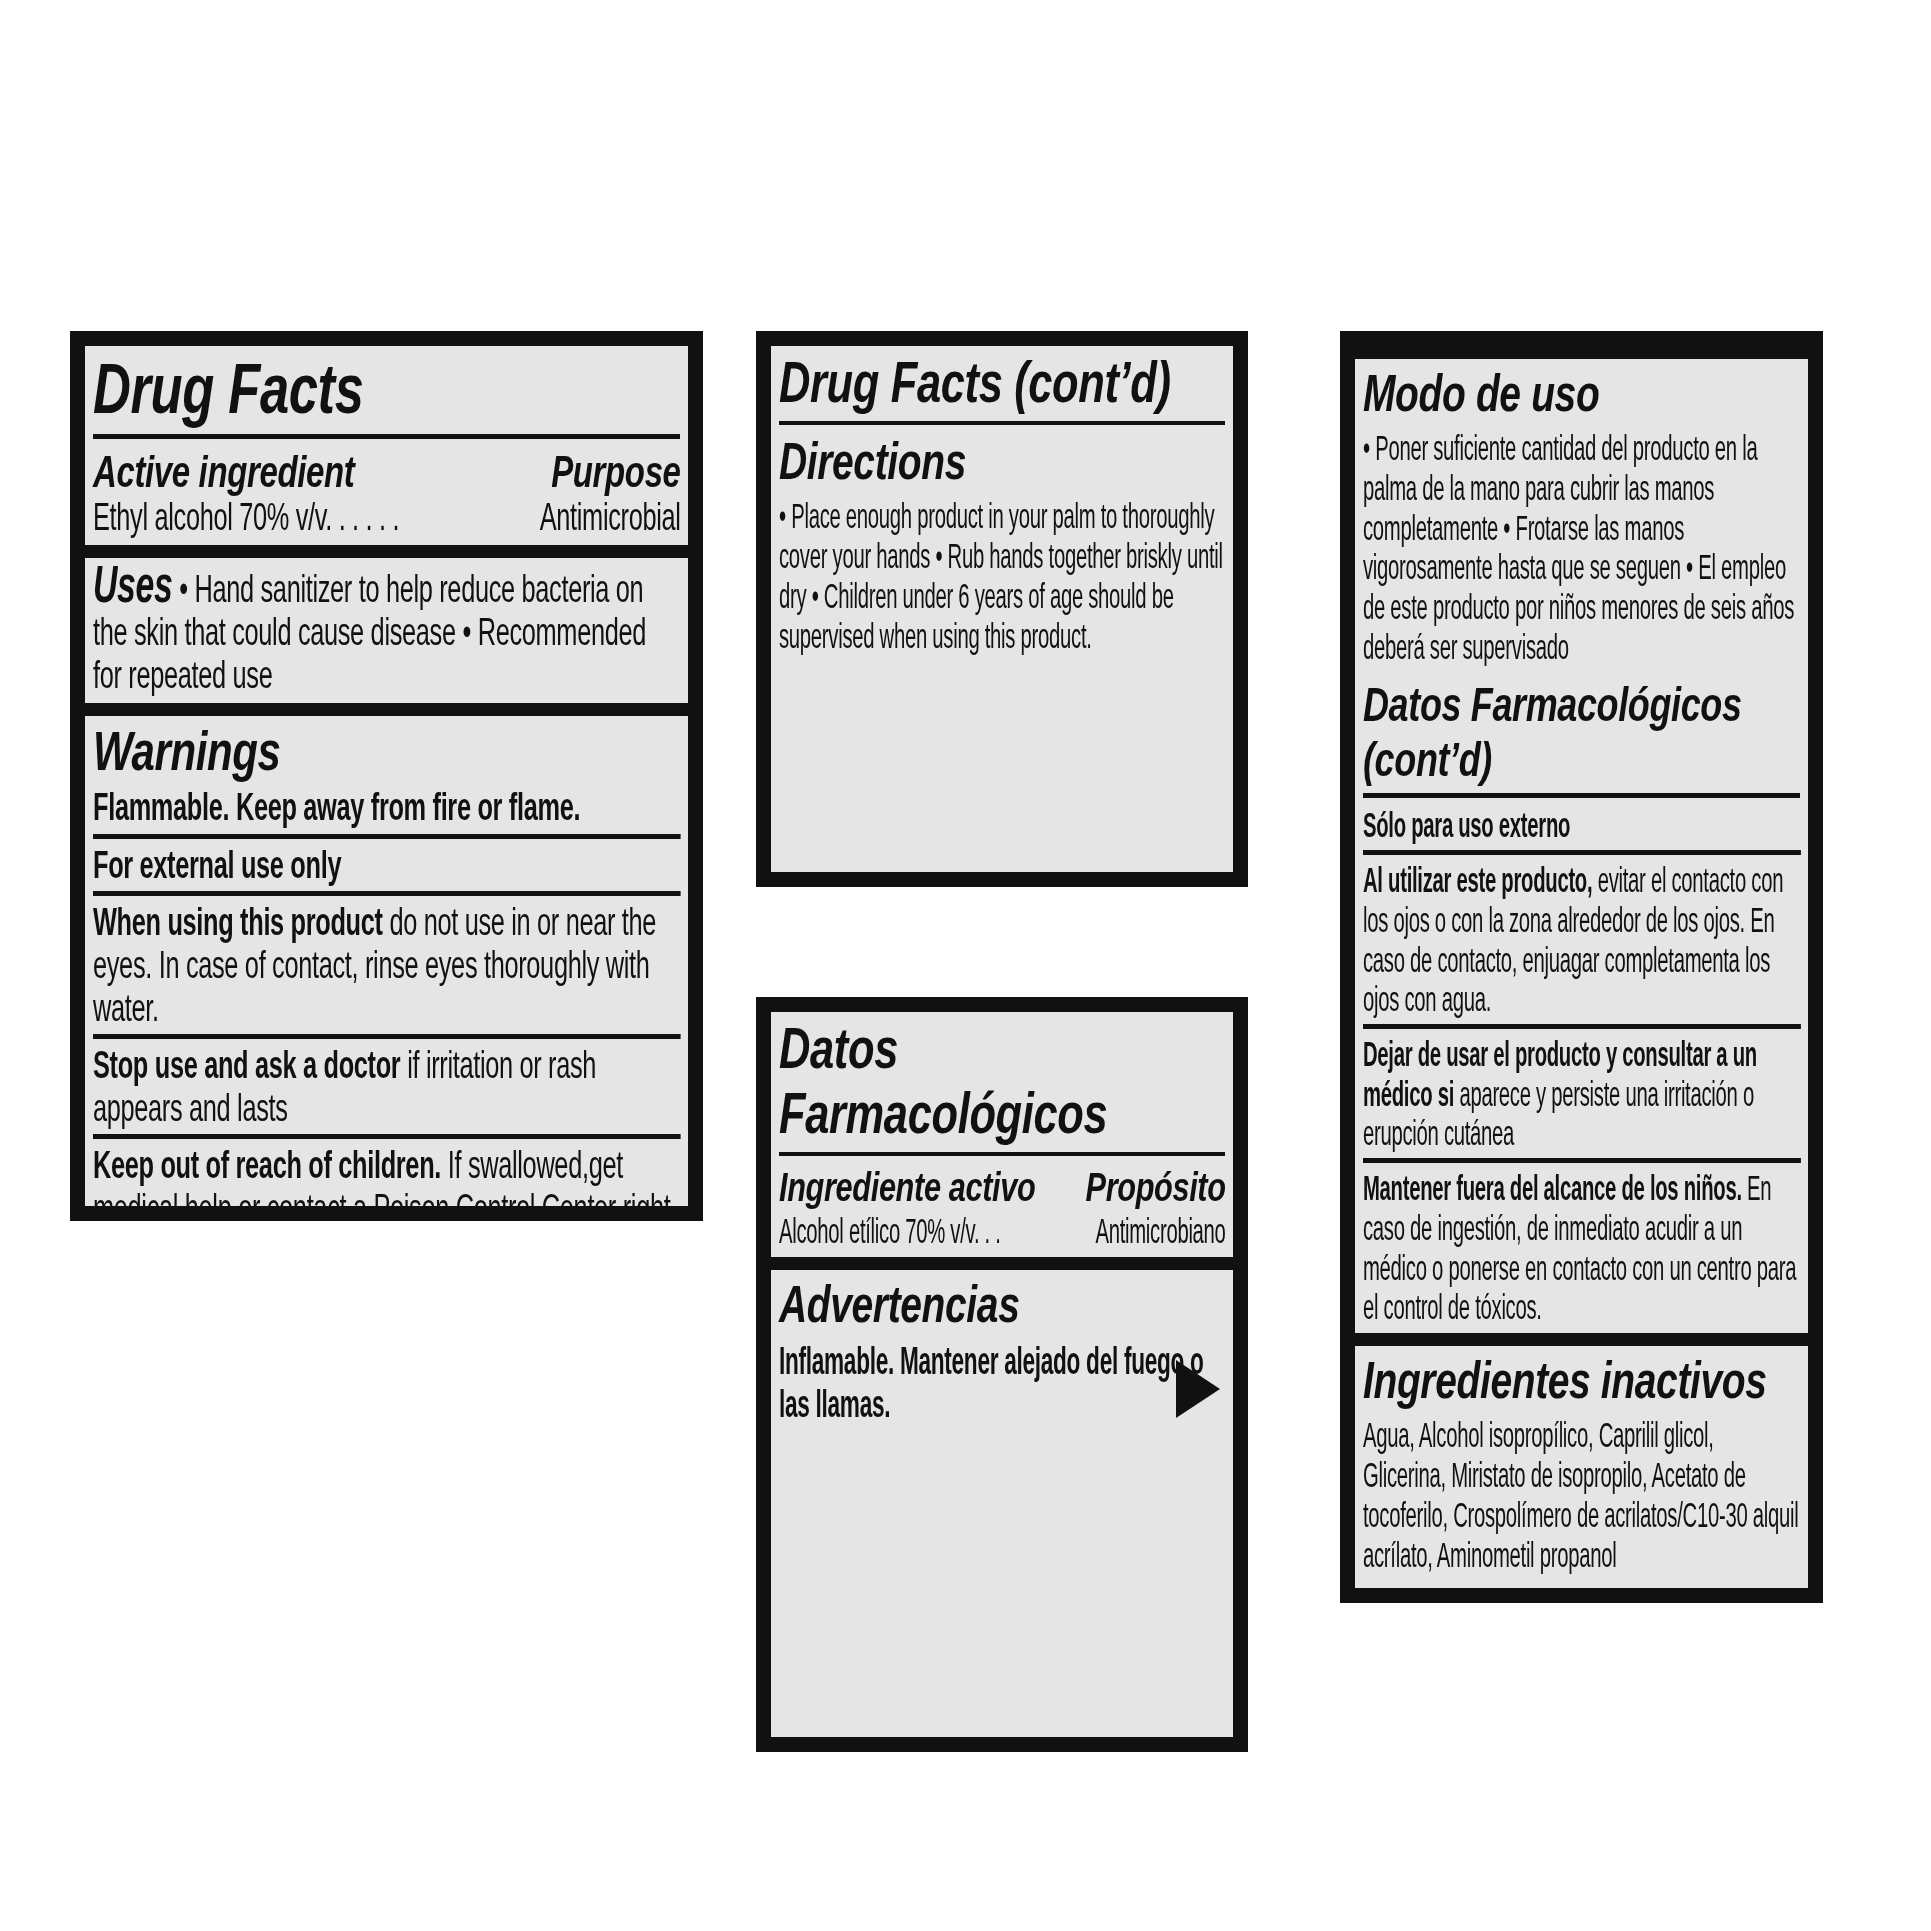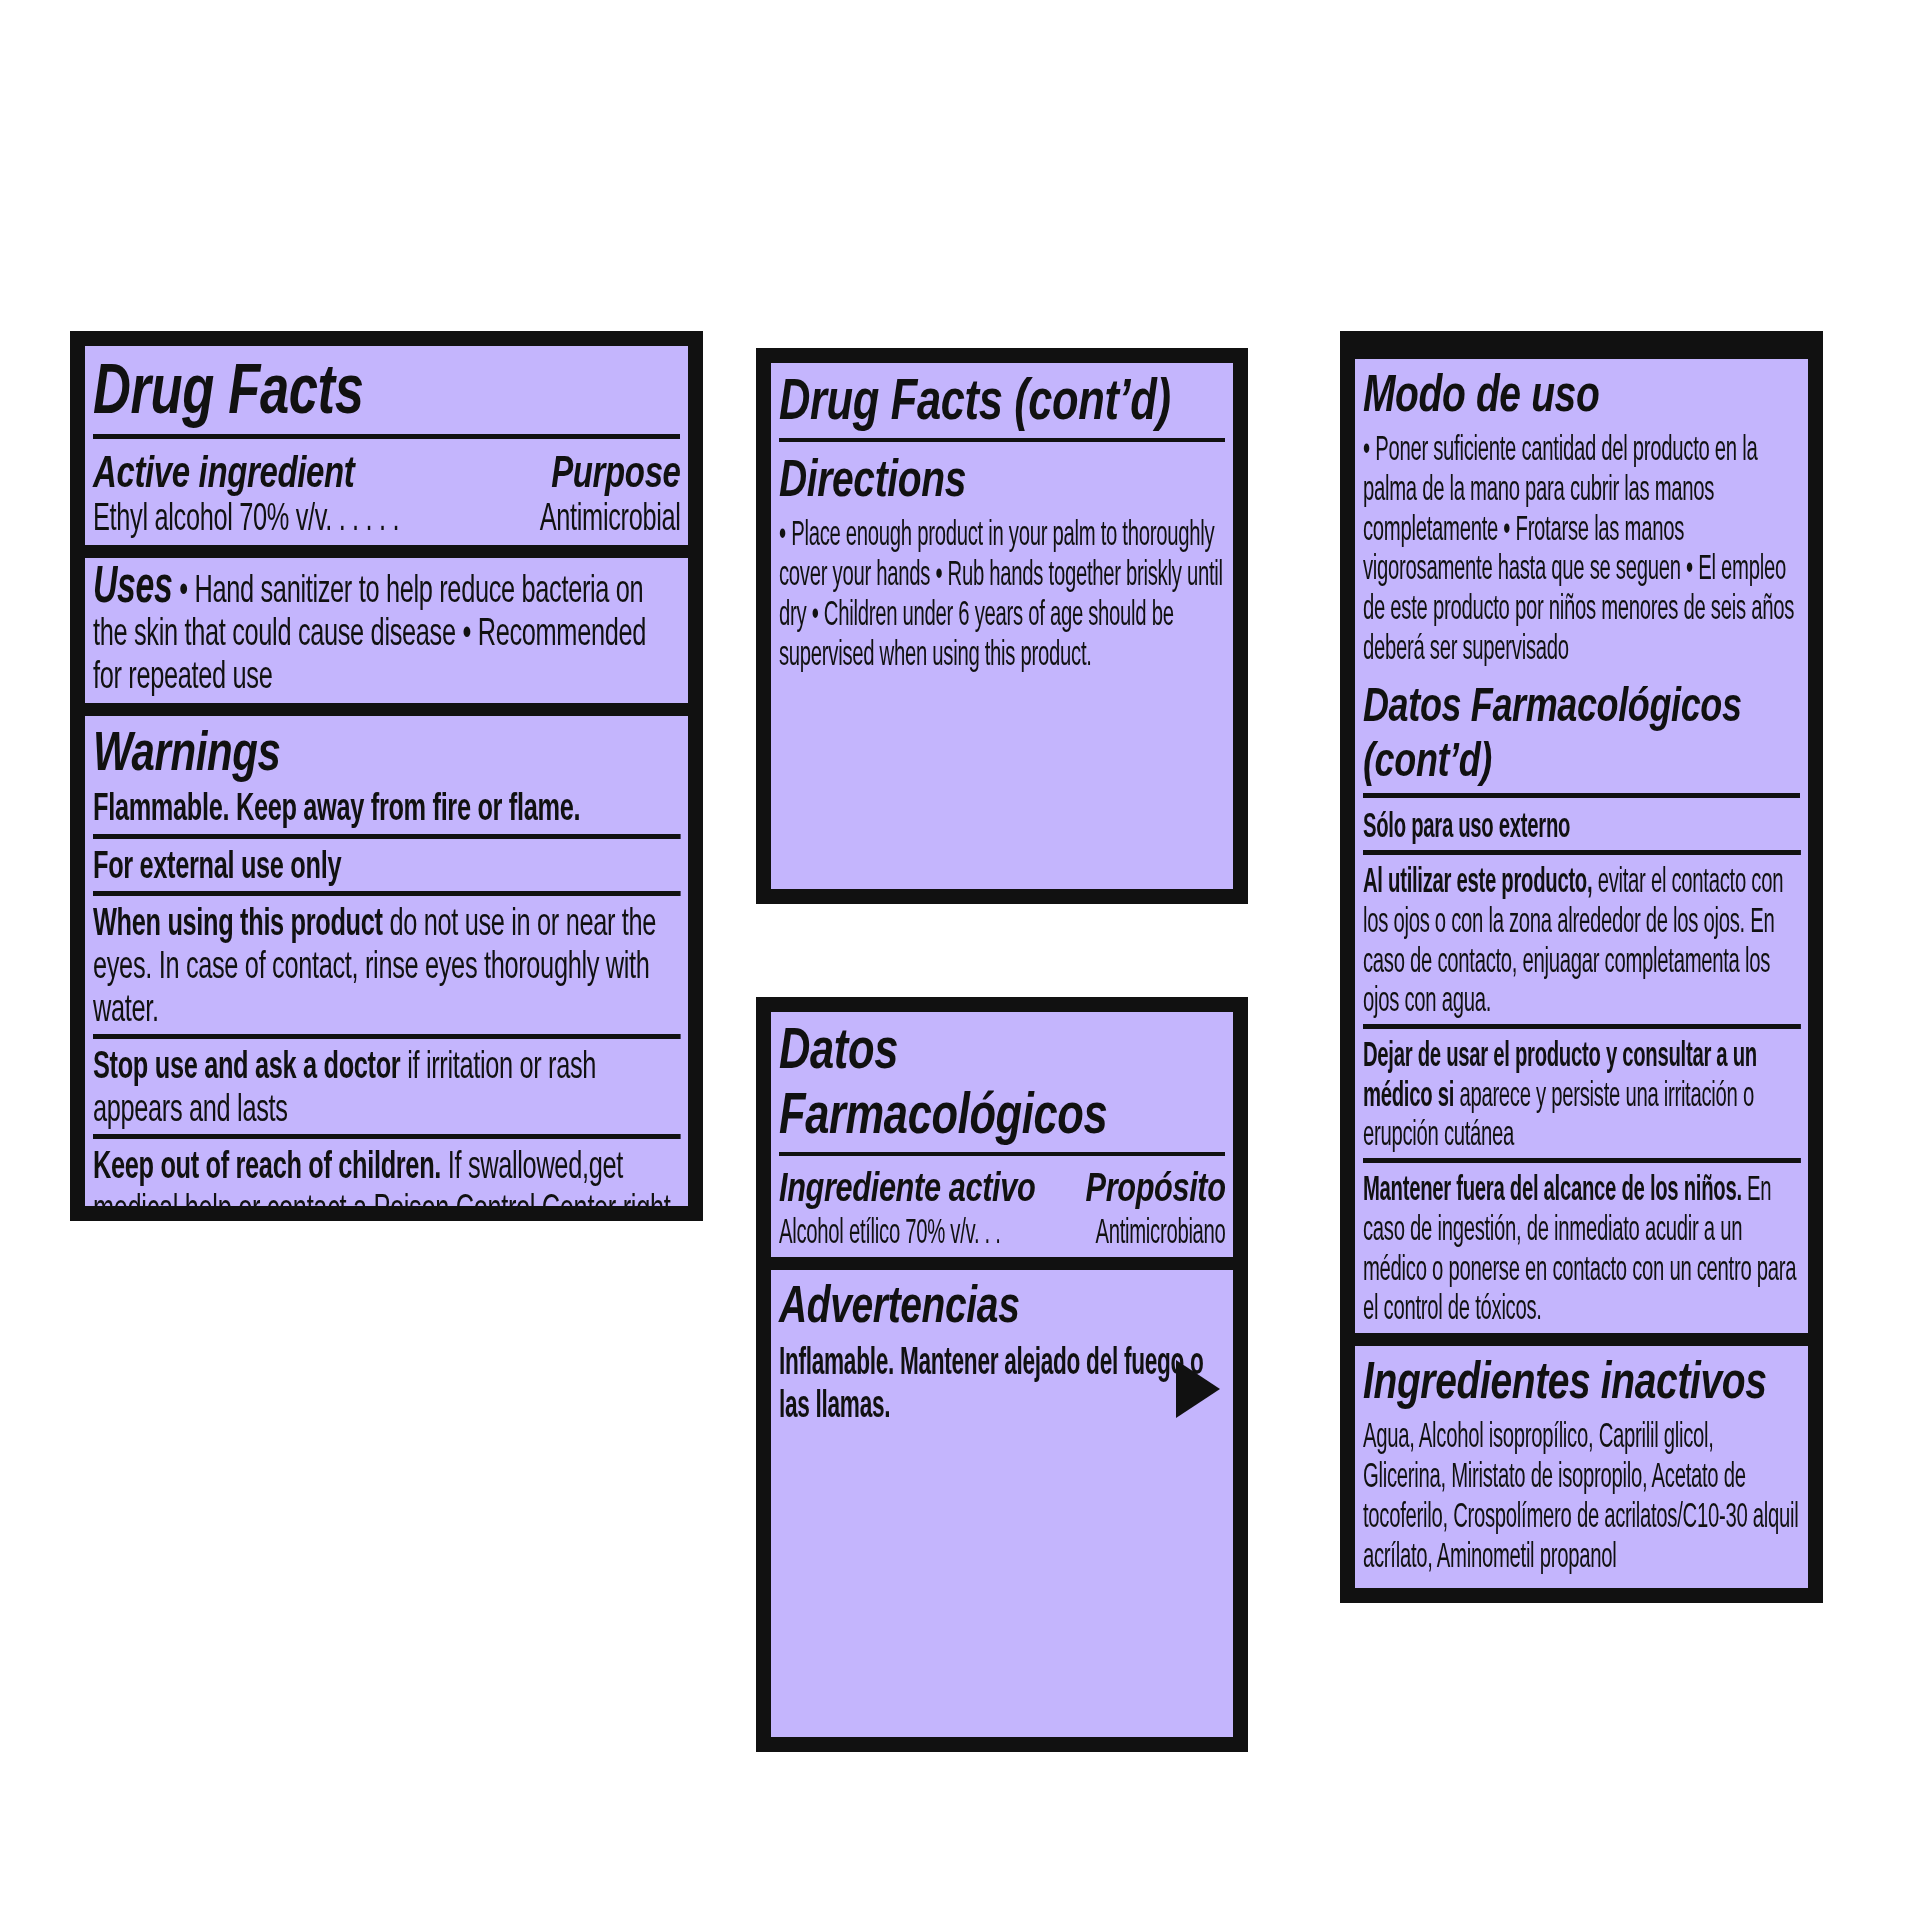--- a/index.html
+++ b/index.html
@@ -3,25 +3,25 @@
 <meta charset="utf-8">
 <style>
   html,body{margin:0;padding:0;}
   body{
     width:1931px;height:1931px;position:relative;
     background:#ffffff;color:#111;
     font-family:"Liberation Sans",sans-serif;
     letter-spacing:-0.5px;
   }
   .panel{
-    position:absolute;background:#c4b5fd;border:15.4px solid #111;
+    position:absolute;background:#e5e5e5;border:15.4px solid #111;
     box-sizing:border-box;overflow:hidden;
   }
   #p1{left:70px;top:331px;width:633px;height:890px;}
-  #p2a{left:756px;top:348px;width:492px;height:556px;}
+  #p2a{left:756px;top:331px;width:492px;height:556px;}
   #p2b{left:756px;top:997px;width:492px;height:755px;}
   #p3{left:1340px;top:331px;width:483px;height:1272px;}
 
   .sec{padding:3.9px 7.7px 5.8px;position:relative;}
   .sec.bar{border-top:13.5px solid #111;}
 
   
   .h1q{width:133.33%;transform:scaleX(.75);transform-origin:0 0;}
   .sq1{width:153.85%;transform:scaleX(.65);transform-origin:0 0;}
   .h2q{width:133.33%;transform:scaleX(.75);transform-origin:0 0;}

